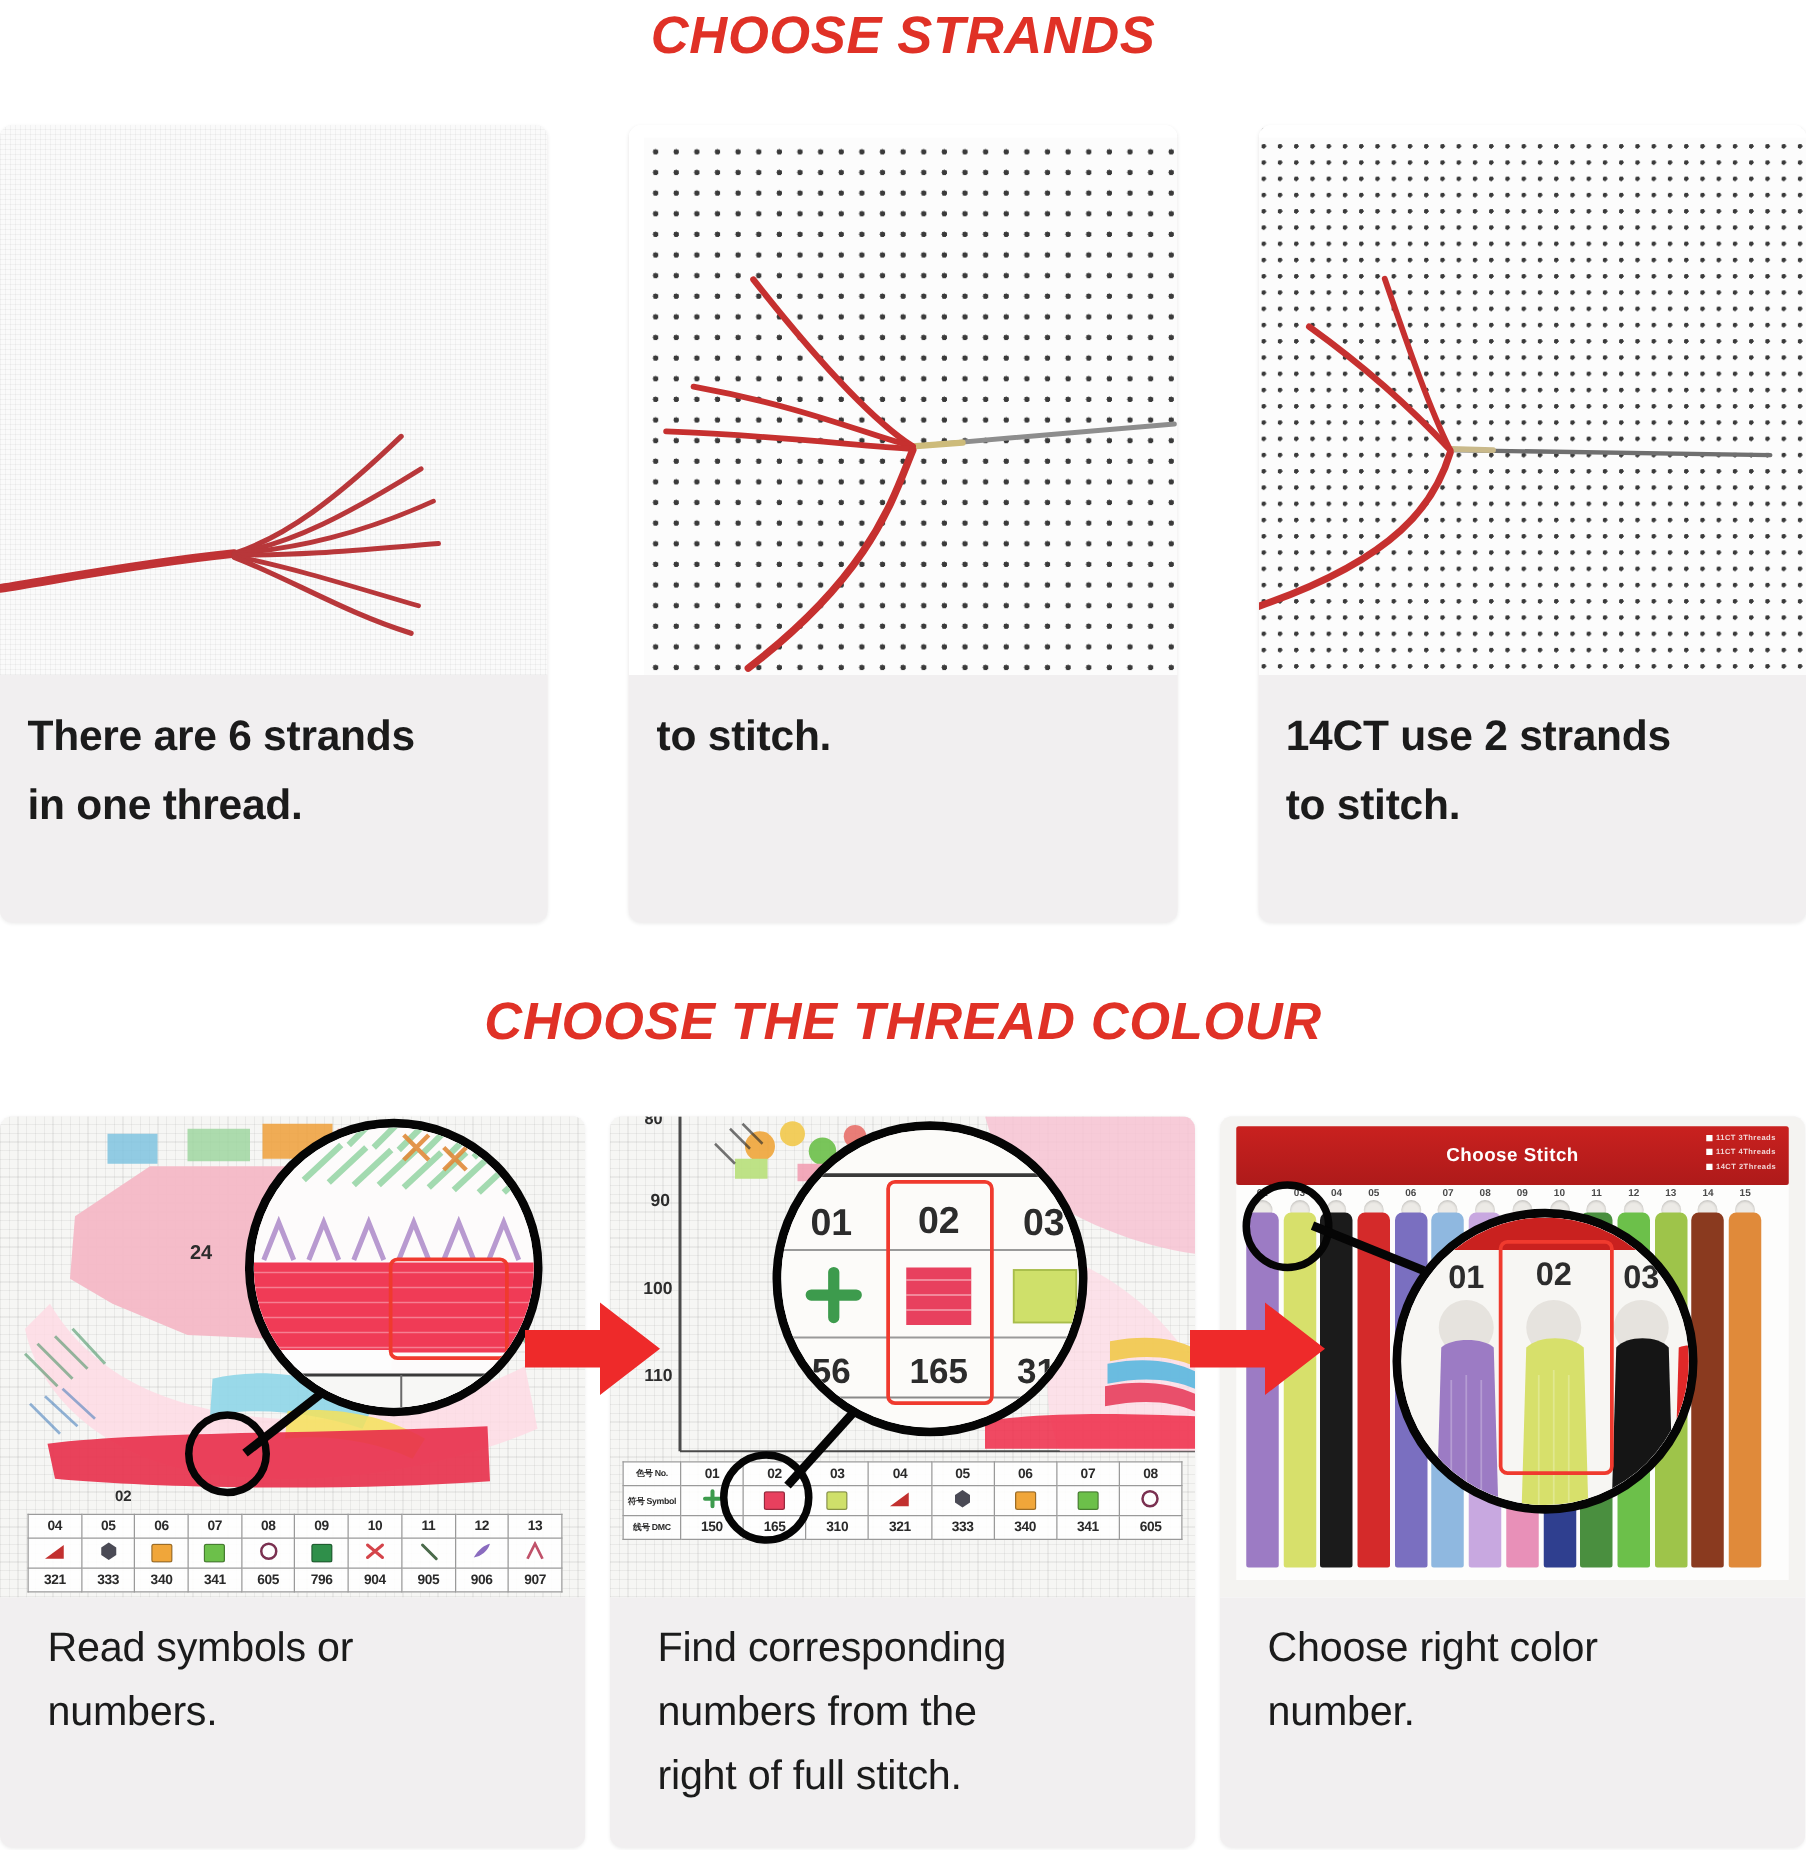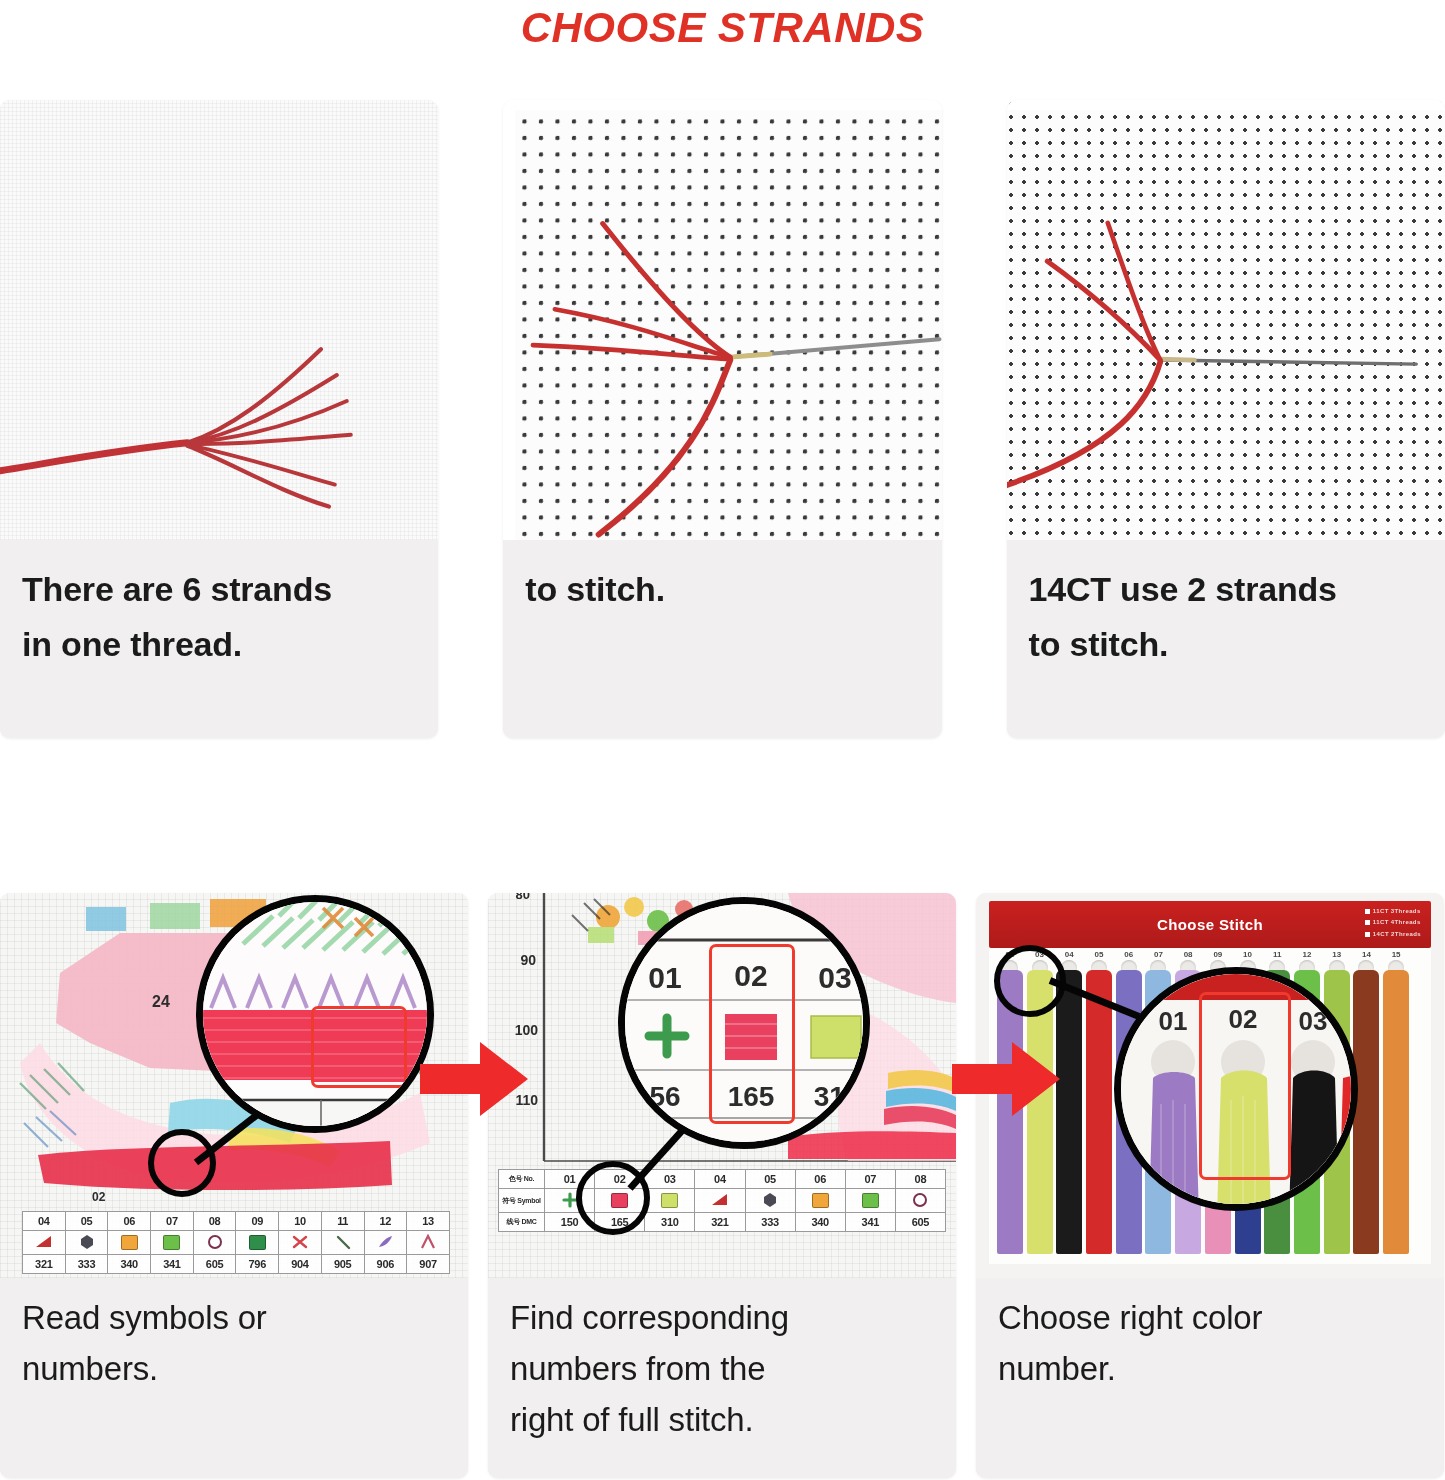--- a/index.html
+++ b/index.html
@@ -52,21 +52,21 @@
 
   .caption {
     flex: 1;
     background: #f1eff0;
     padding: 22px 20px 0 22px;
     font-size: 34px;
     line-height: 1.62;
     color: #1b1b1b;
     letter-spacing: -0.2px;
   }
-  #row-bottom .caption { font-size: 33px; padding-top: 14px; line-height: 1.55; }
+  #row-bottom .caption { font-size: 33px; padding-top: 14px; line-height: 1.55; margin-left: 16px; }
 
   
   .plain-fabric {
     position: absolute; inset: 0;
     background-color: #fafafa;
     background-image:
       repeating-linear-gradient(0deg,  rgba(0,0,0,0.035) 0 1px, transparent 1px 4px),
       repeating-linear-gradient(90deg, rgba(0,0,0,0.035) 0 1px, transparent 1px 4px);
   }
   .aida-11 {
@@ -229,20 +229,21 @@
           </g>
         </svg>
       </div>
       <div class="caption">
         <div>14CT use 2 strands</div>
         <div>to stitch.</div>
       </div>
     </div>
   </div>
 
+  <div class="section-title" id="title-colour">CHOOSE THE THREAD COLOUR</div>
 
   <div class="row" id="row-bottom">
 
     <div class="card">
       <div class="photo">
         <div class="chart-bg"></div>
 
         <svg class="overlay" viewBox="0 0 468 385" preserveAspectRatio="none">
 
           <path d="M120 40 L60 80 L56 130 L90 150 L150 175 L260 180 L330 150 L360 90 L300 40 Z" fill="#f4b8c6" opacity="0.95"></path>

